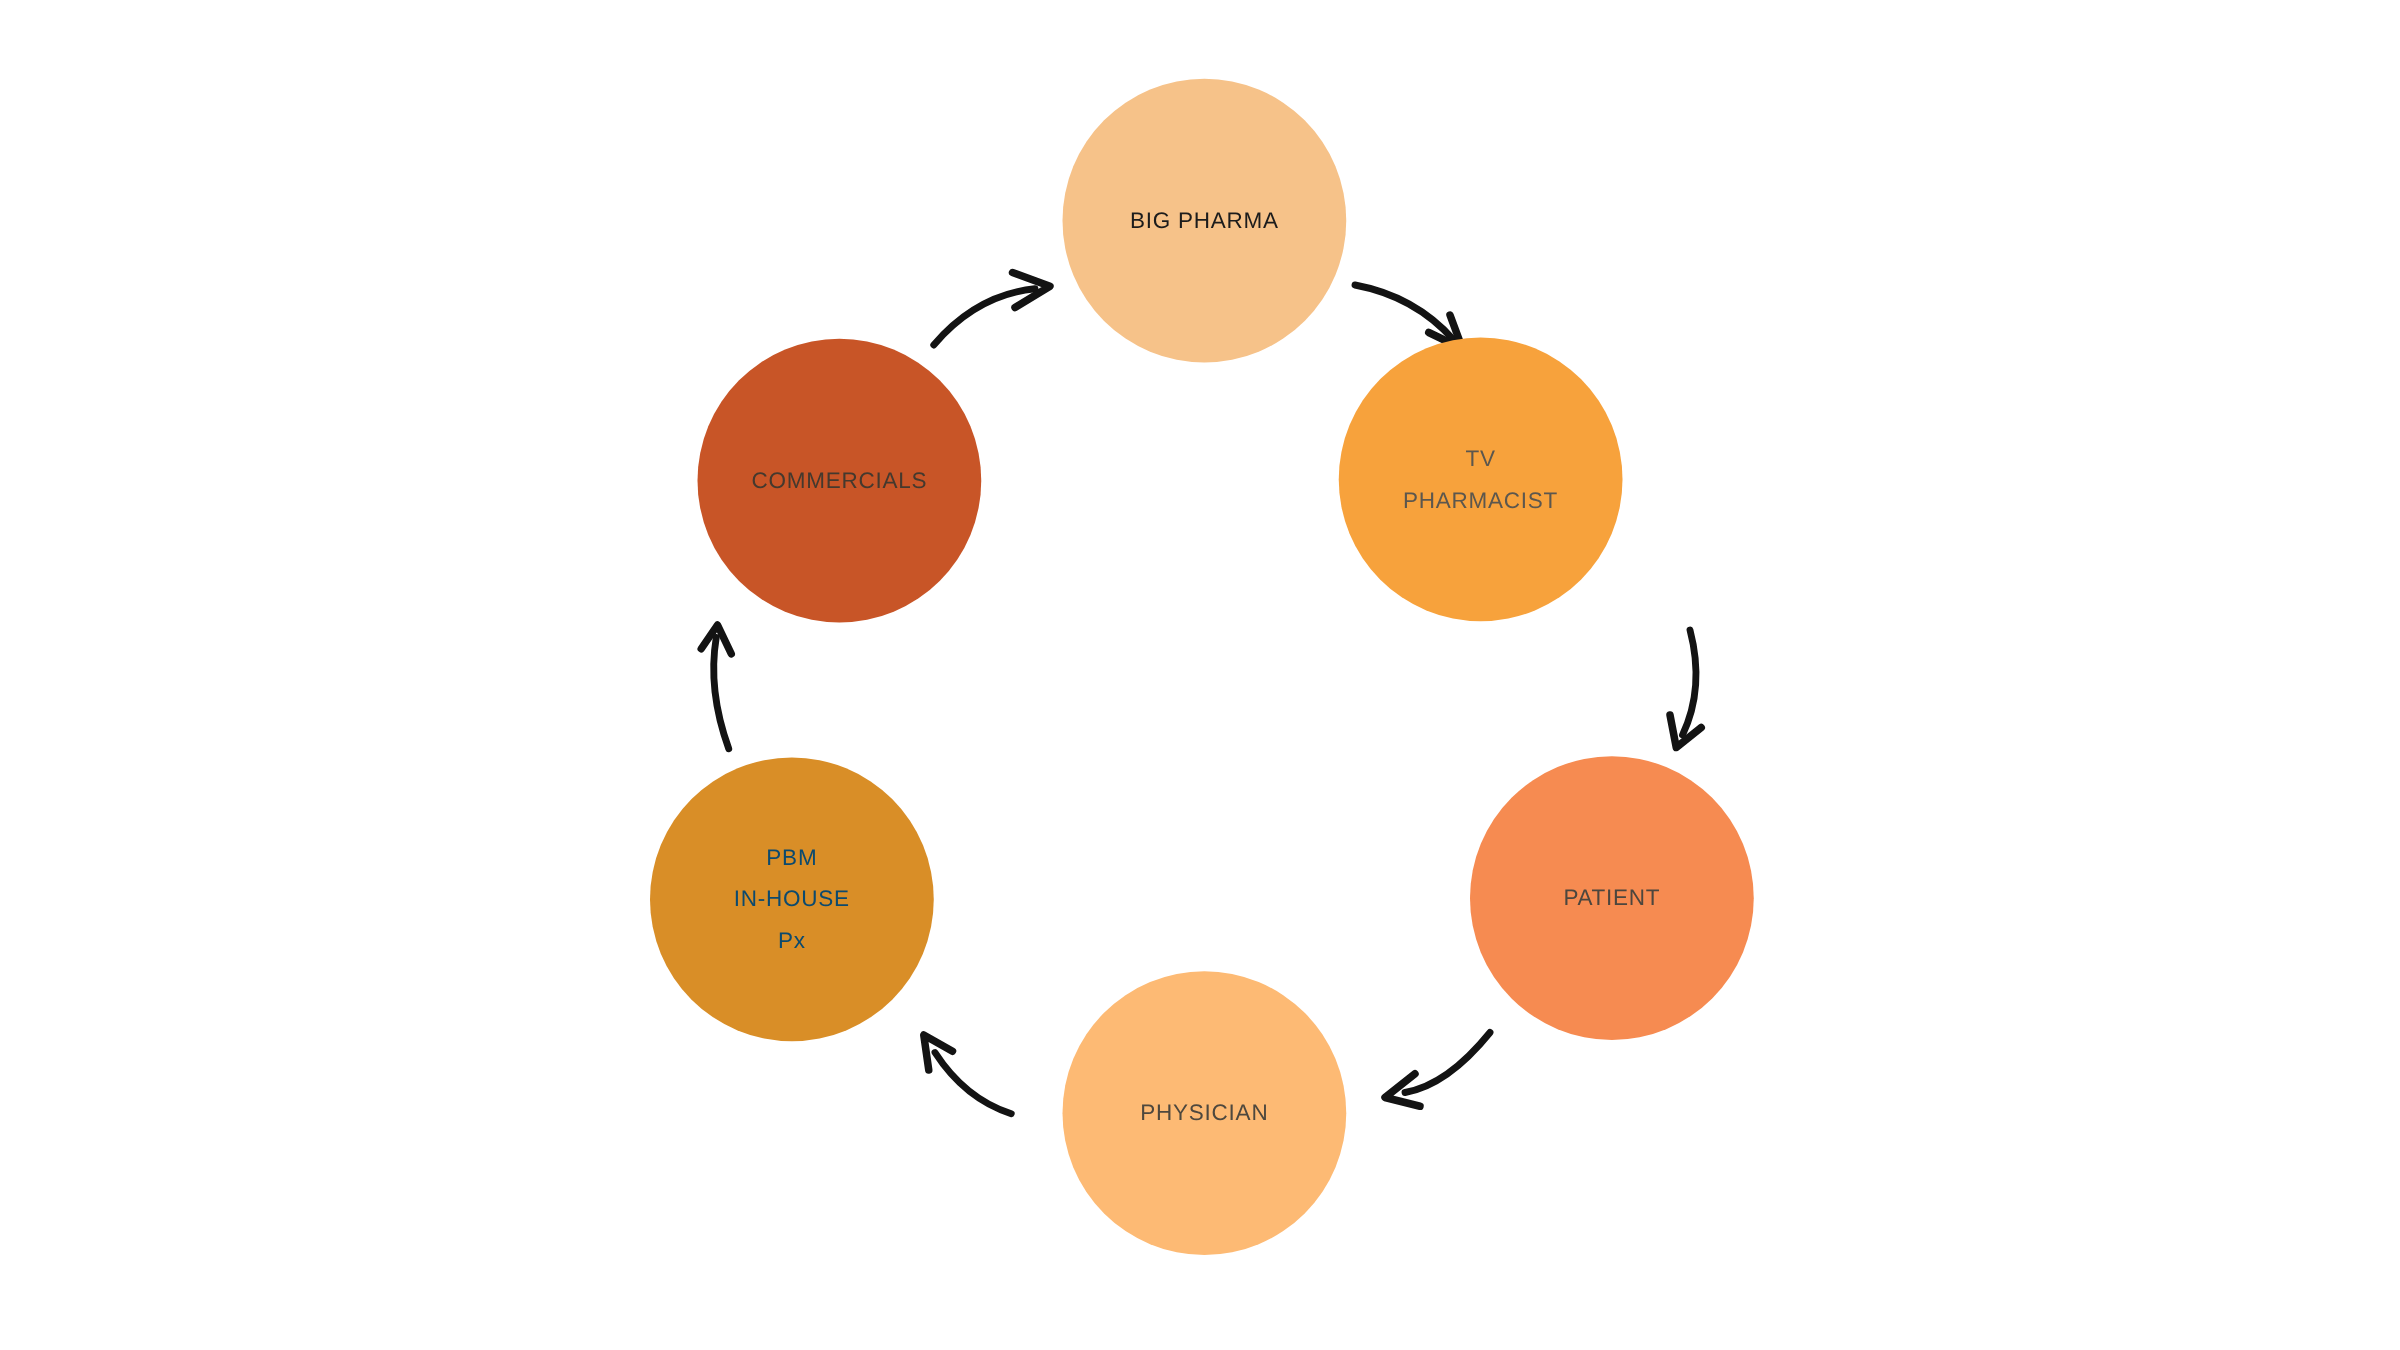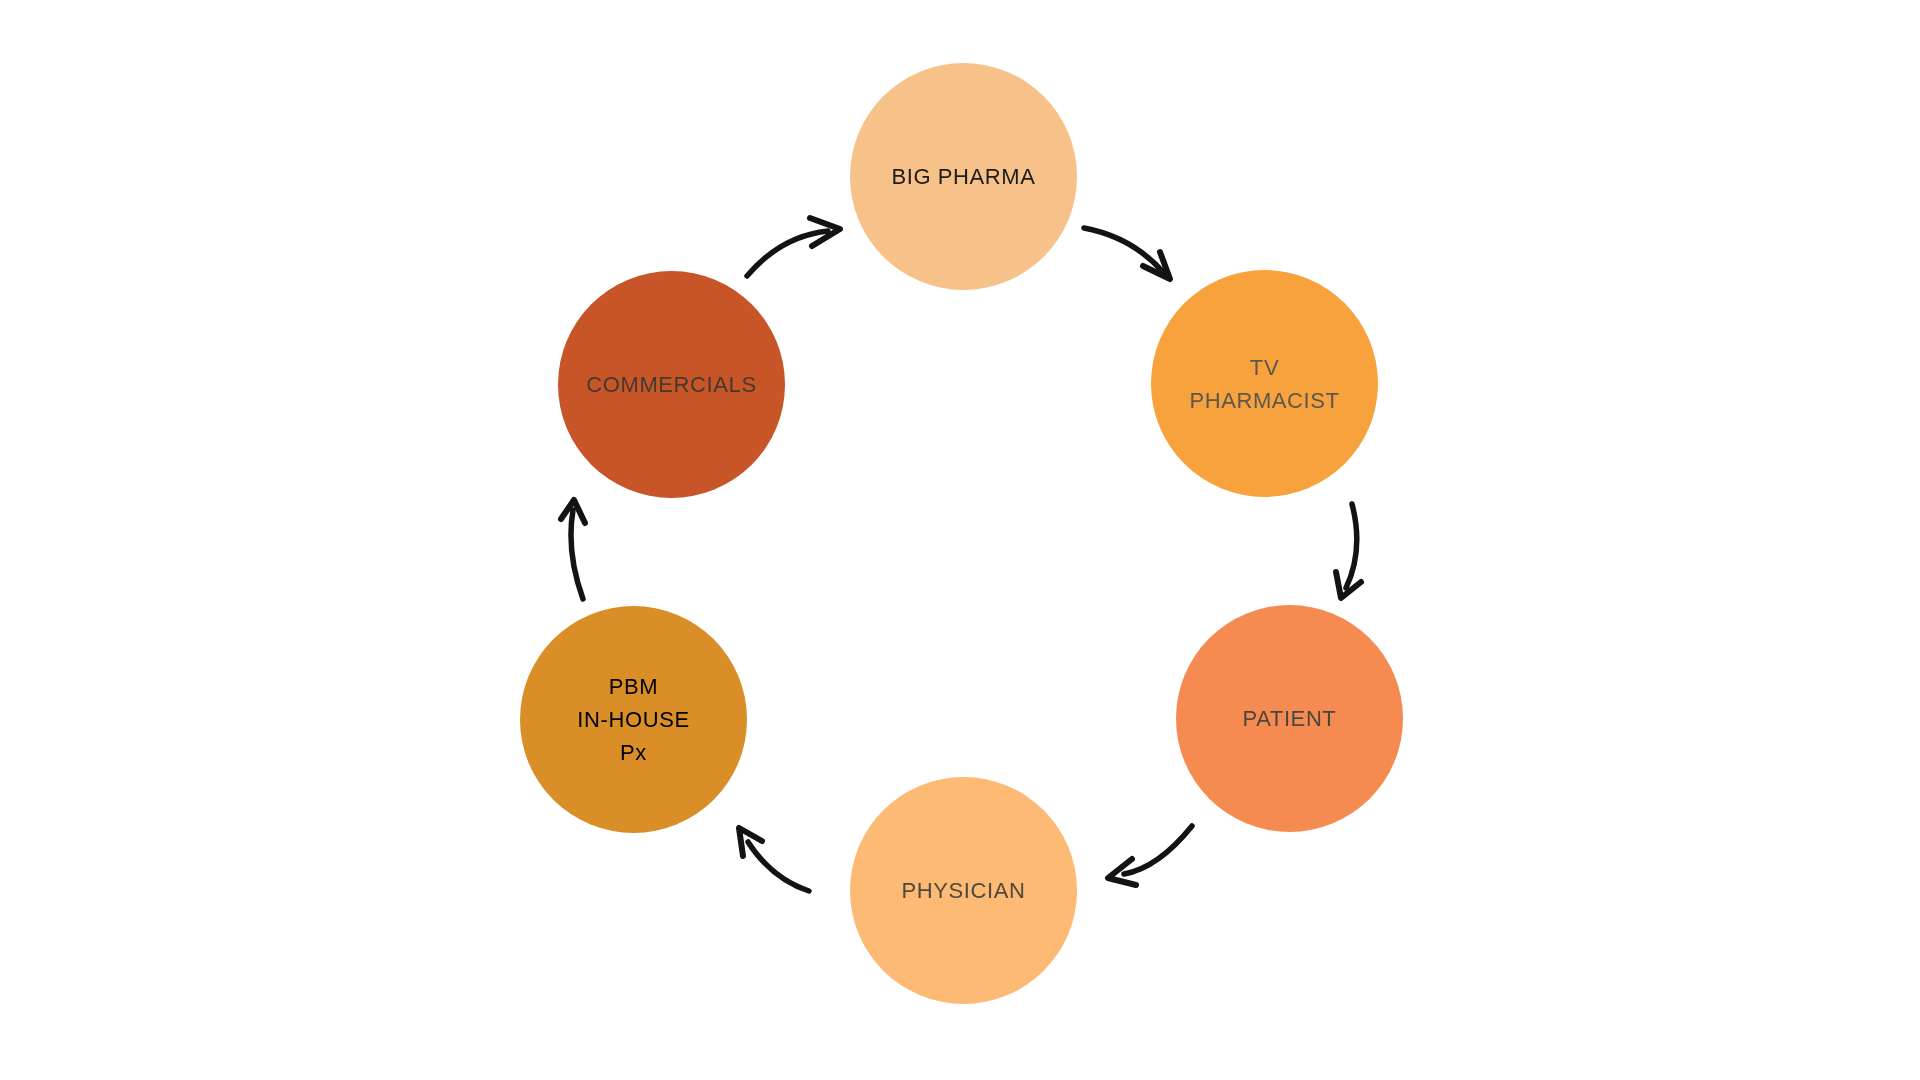--- a/index.html
+++ b/index.html
@@ -25,26 +25,26 @@
   }
   .node {
     position: absolute;
     width: 227px;
     height: 227px;
     border-radius: 50%;
     display: flex;
     align-items: center;
     justify-content: center;
     text-align: center;
-    font-size: 22px;
+    font-size: 18px;
     letter-spacing: 0.6px;
     line-height: 33px;
   }
   .node-big-pharma  { left: 850px;  top: 63px;  }
-  .node-tv          { left: 1151px; top: 270px; }
+  .node-tv          { left: 1071px; top: 270px; }
   .node-patient     { left: 1176px; top: 605px; align-items: center; }
   .node-physician   { left: 850px;  top: 777px; }
   .node-pbm         { left: 520px;  top: 606px; }
   .node-pharmacist  { left: 558px;  top: 271px; }
   .arrow-stroke {
     fill: none;
     stroke-linecap: round;
     stroke-linejoin: round;
   }
   .shaft { stroke-width: 5.5px; }
@@ -100,21 +100,21 @@
       <div>PATIENT</div>
     </div>
   </div>
 
   <div class="node node-physician" style="background: #fdba74; color: rgb(78, 72, 62);">
     <div>
       <div>PHYSICIAN</div>
     </div>
   </div>
 
-  <div class="node node-pbm" style="background: rgb(217, 142, 39); color: #000000;">
+  <div class="node node-pbm" style="background: rgb(217, 142, 39); color: #0c4a6e;">
     <div>
       <div>PBM</div>
       <div>IN-HOUSE</div>
       <div>Px</div>
     </div>
   </div>
 
   <div class="node node-pharmacist" style="background: rgb(200, 85, 39); color: rgb(68, 57, 46);">
     <div>
       <div>COMMERCIALS</div>

